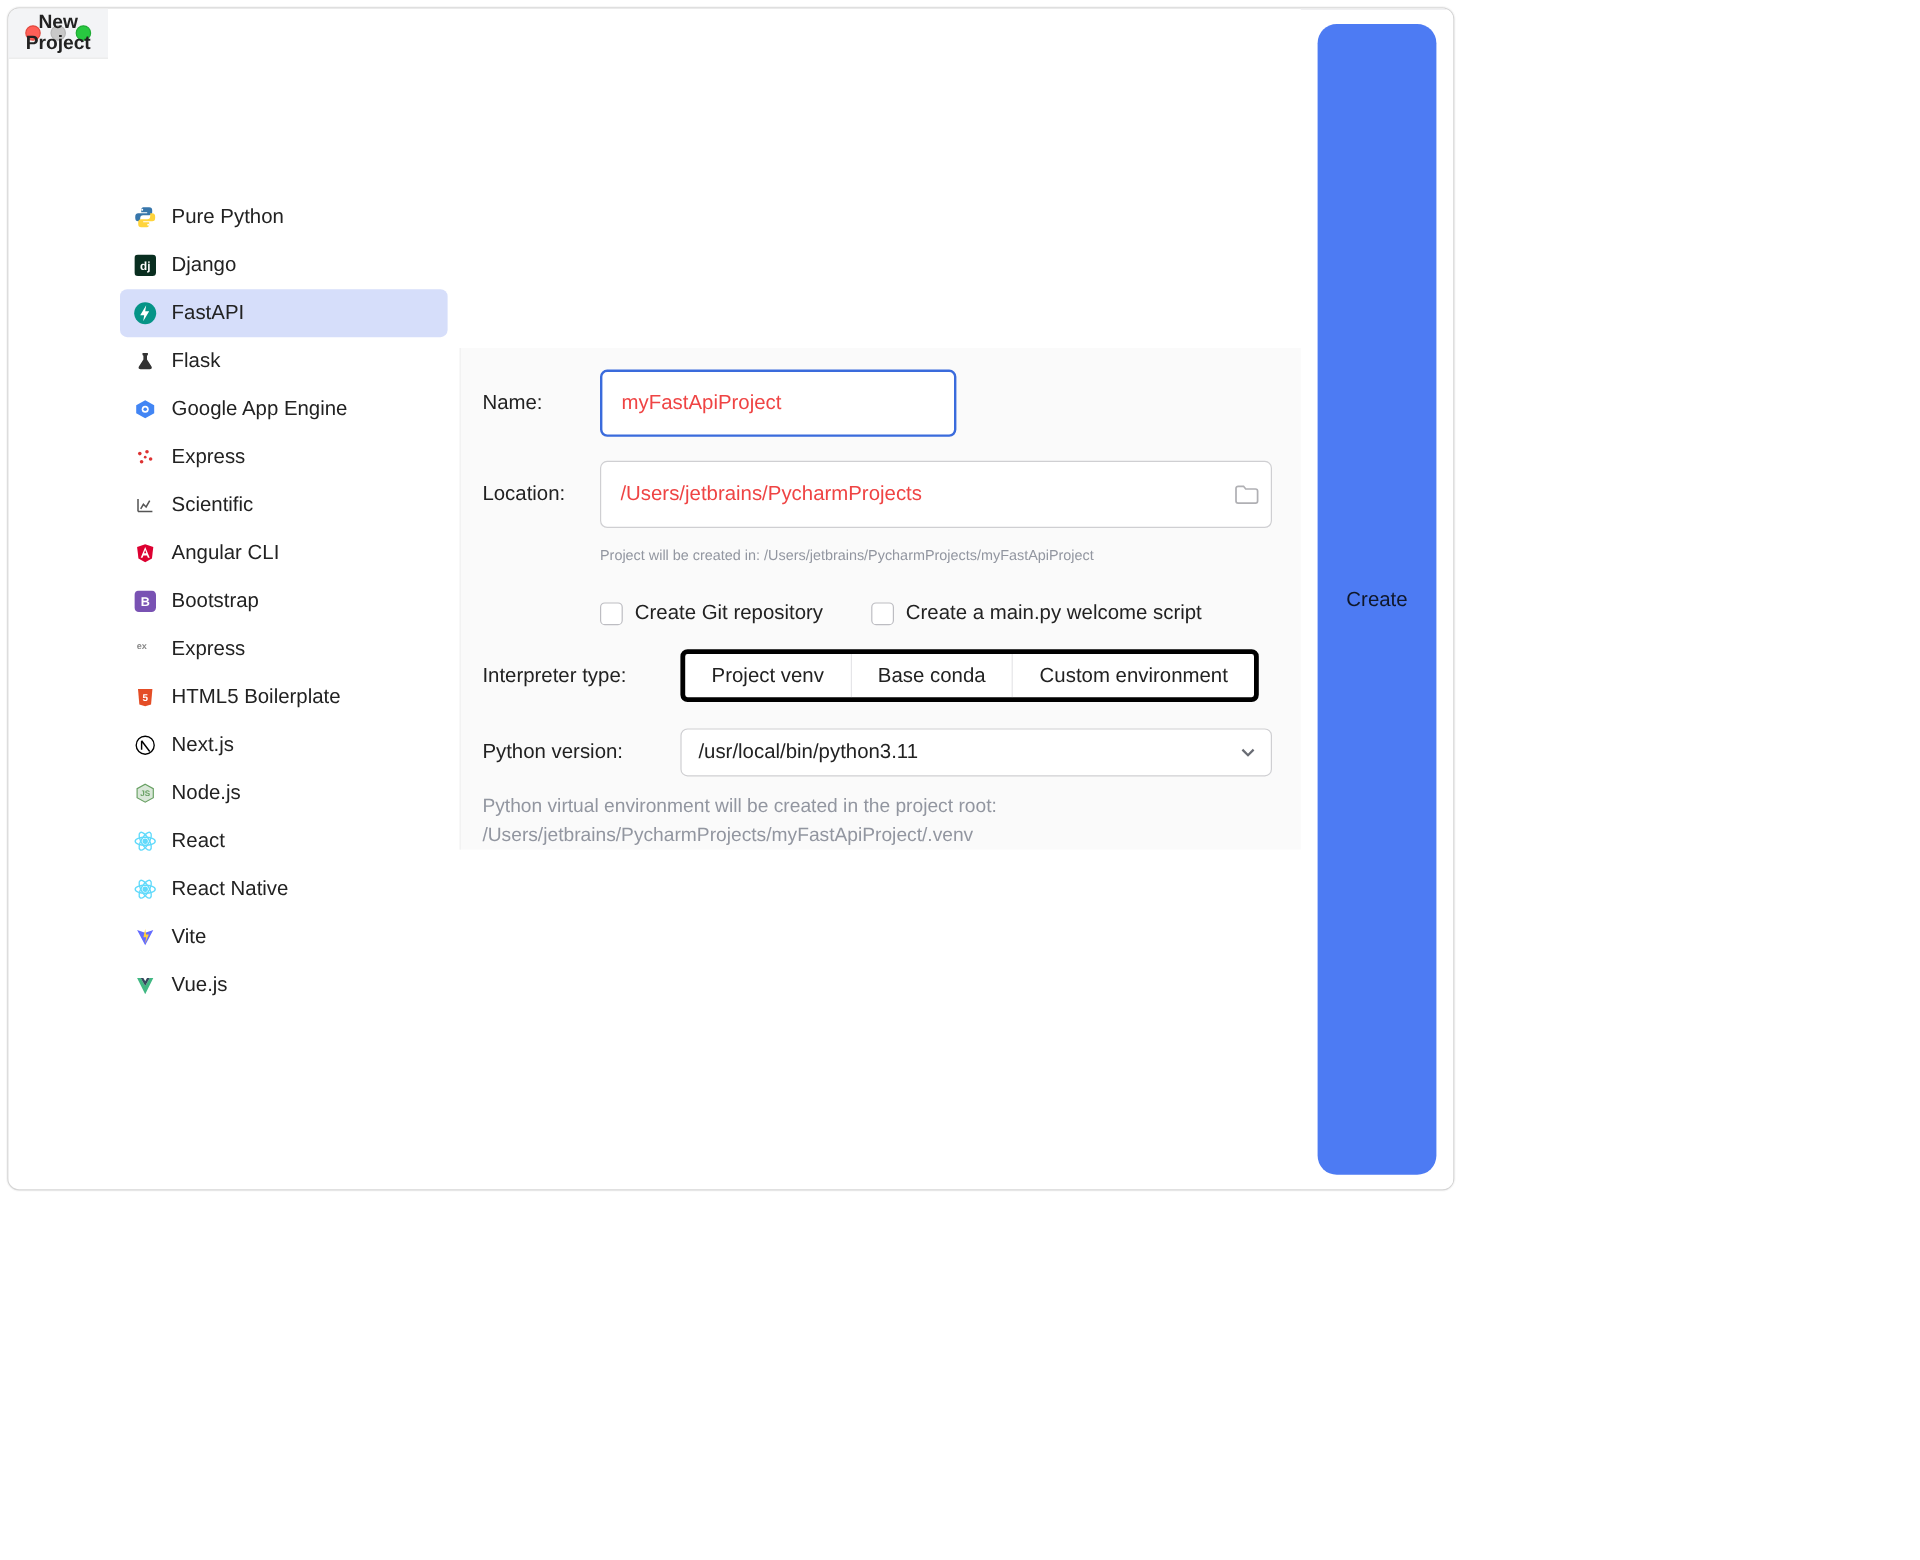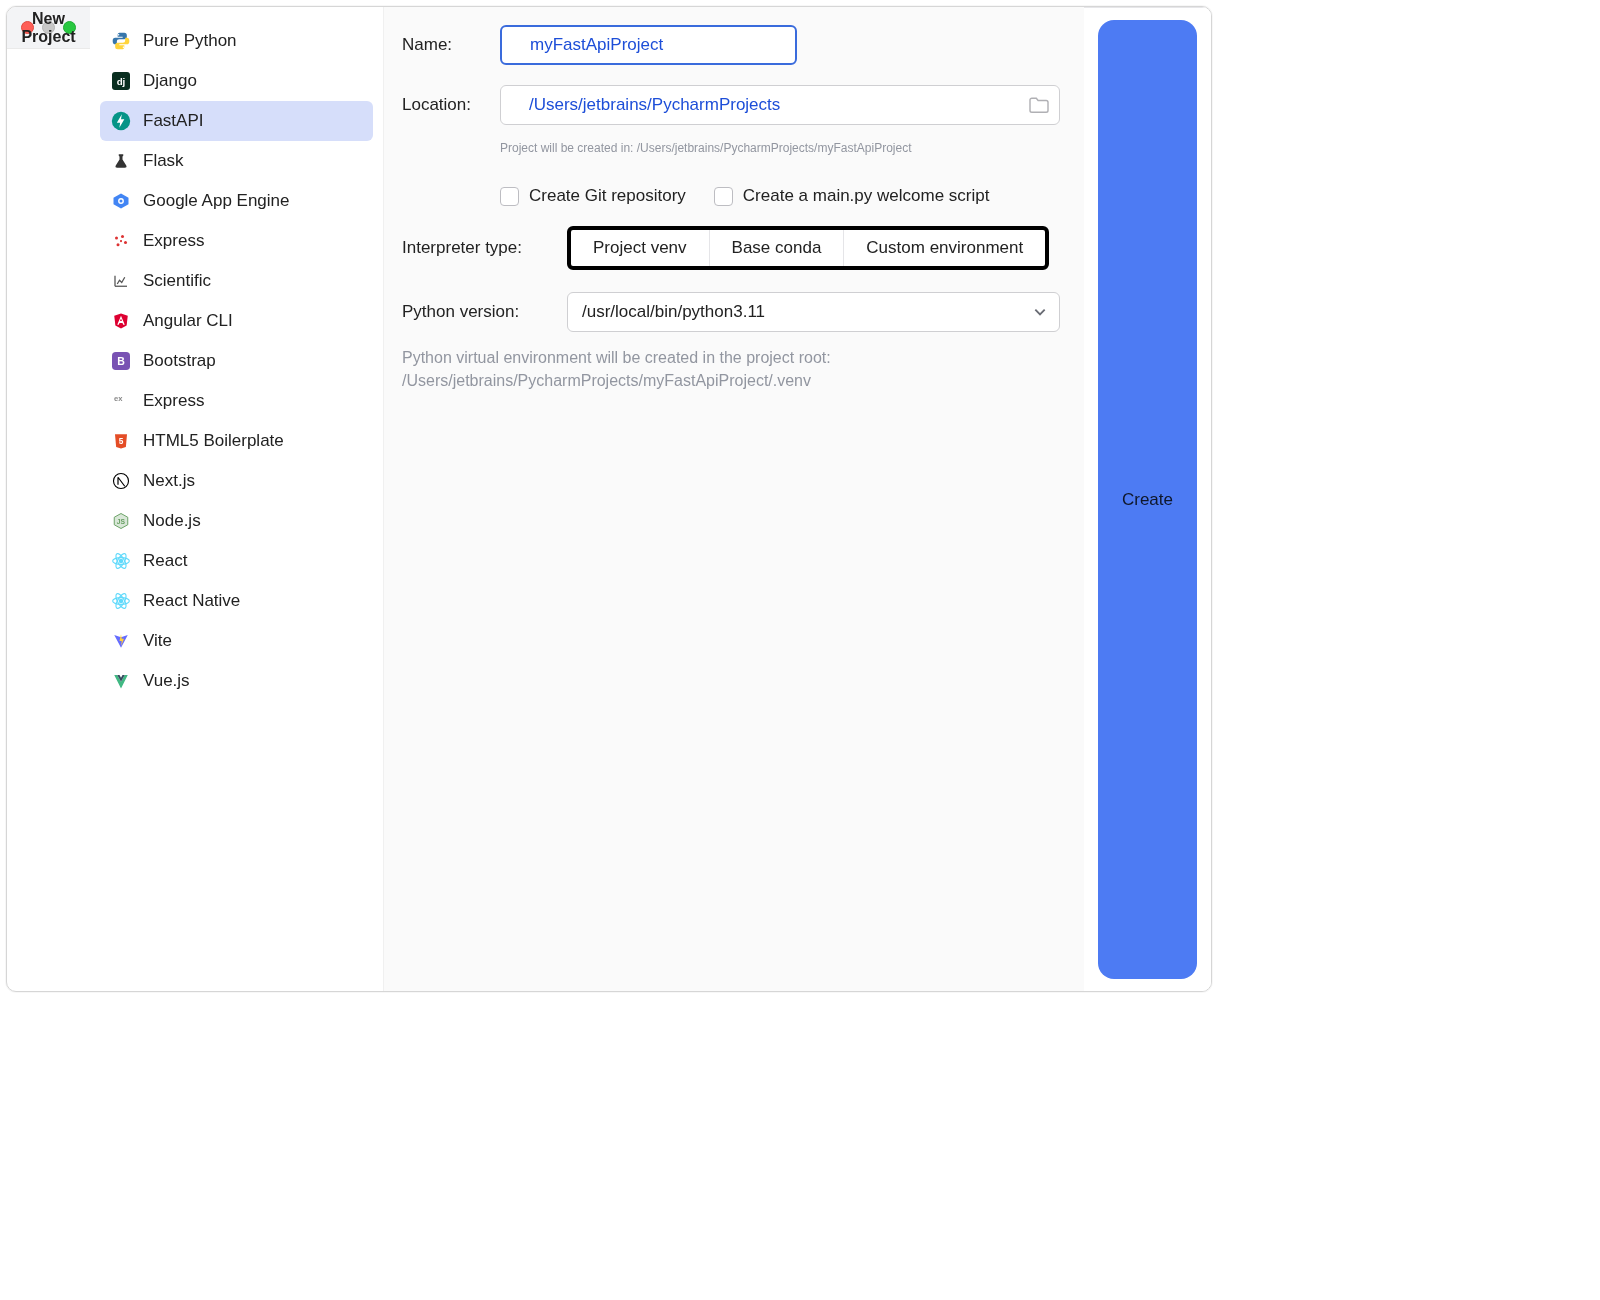--- a/index.html
+++ b/index.html
@@ -35,21 +35,21 @@
   }
   .trafficlights { display: flex; gap: 8px; }
   .light { width: 13px; height: 13px; border-radius: 50%; }
   .light.red    { background: #ff5f57; border: 0.5px solid #e1493f; }
   .light.yellow { background: #c8c8c8; border: 0.5px solid #b6b6b6; }
   .light.green  { background: #28c840; border: 0.5px solid #1eab34; }
   .titlebar-title {
     position: absolute; left:0; right:0; text-align:center;
     font-weight: 600; font-size: 16px; color:#222;
   }
-  .body { flex:1; display:flex; min-height:0; }
+  .body { flex:1; display:flex; min-height:0;align-items:center; }
   .sidebar {
     width: 293px;
     background:#fff;
     padding: 14px 10px 10px 10px;
   }
   .sb-item {
     display:flex; align-items:center; gap:11px;
     height: 40px; padding: 0 10px; border-radius: 6px;
     font-size: 17px; color:#222; cursor:default;
   }
@@ -57,33 +57,33 @@
   .sb-icon { width:22px; height:22px; display:flex; align-items:center; justify-content:center; flex:0 0 22px; }
   .main {
     flex:1; background:#fafafa; padding: 18px 24px 0 18px;
     display:flex; flex-direction:column; gap:0;
     border-left:1px solid #f0f0f0;
   }
   .row { display:flex; align-items:center; margin-bottom: 20px; }
   .row .label { width:98px; font-size:17px; color:#222; }
   .row.loc .label { width:98px; }
   .input {
-    height:40px; border:1px solid #cfcfd2; border-radius:6px;
-    background:#fff; font-size:17px; padding:0 28px; color:#1d4ed8;
+    height:56px; border:1px solid #cfcfd2; border-radius:6px;
+    background:#fff; font-size:17px; padding:0 16px; color:#ef4444;
     outline:none;
   }
   .input.name { width: 297px; border:2px solid #3a6bdc; }
   .input.loc  { flex:1; padding-right:44px; }
   .loc-wrap { position:relative; flex:1; display:flex; }
   .folder-icon {
     position:absolute; right:10px; top:50%; transform:translateY(-50%);
     width:22px; height:18px; color:#b0b0b4;
   }
   .hint { color:#9296a0; font-size:12px; margin-left:98px; margin-top:-4px; margin-bottom:31px; }
-  .checkbox-row { display:flex; gap:28px; margin-left:98px; margin-bottom:20px; }
+  .checkbox-row { display:flex; gap:40px; margin-left:98px; margin-bottom:20px; }
   .chk { display:flex; align-items:center; gap:10px; font-size:17px; }
   .chk-box { width:19px; height:19px; border:1.5px solid #bdbdc2; border-radius:4px; background:#fff; }
   .seg-row { display:flex; align-items:center; margin-bottom:22px; }
   .seg-row .label { width:165px; font-size:17px; }
   .seg { display:flex; border:4px solid #000000; border-radius:6px; background:#fff; overflow:hidden; }
   .seg-btn { padding: 8px 22px; font-size:17px; color:#222; border-left:1px solid #e5e5e8; }
   .seg-btn:first-child { border-left:none; }
   .pyver-row { display:flex; align-items:center; margin-bottom:14px; }
   .pyver-row .label { width:165px; font-size:17px; }
   .select {

